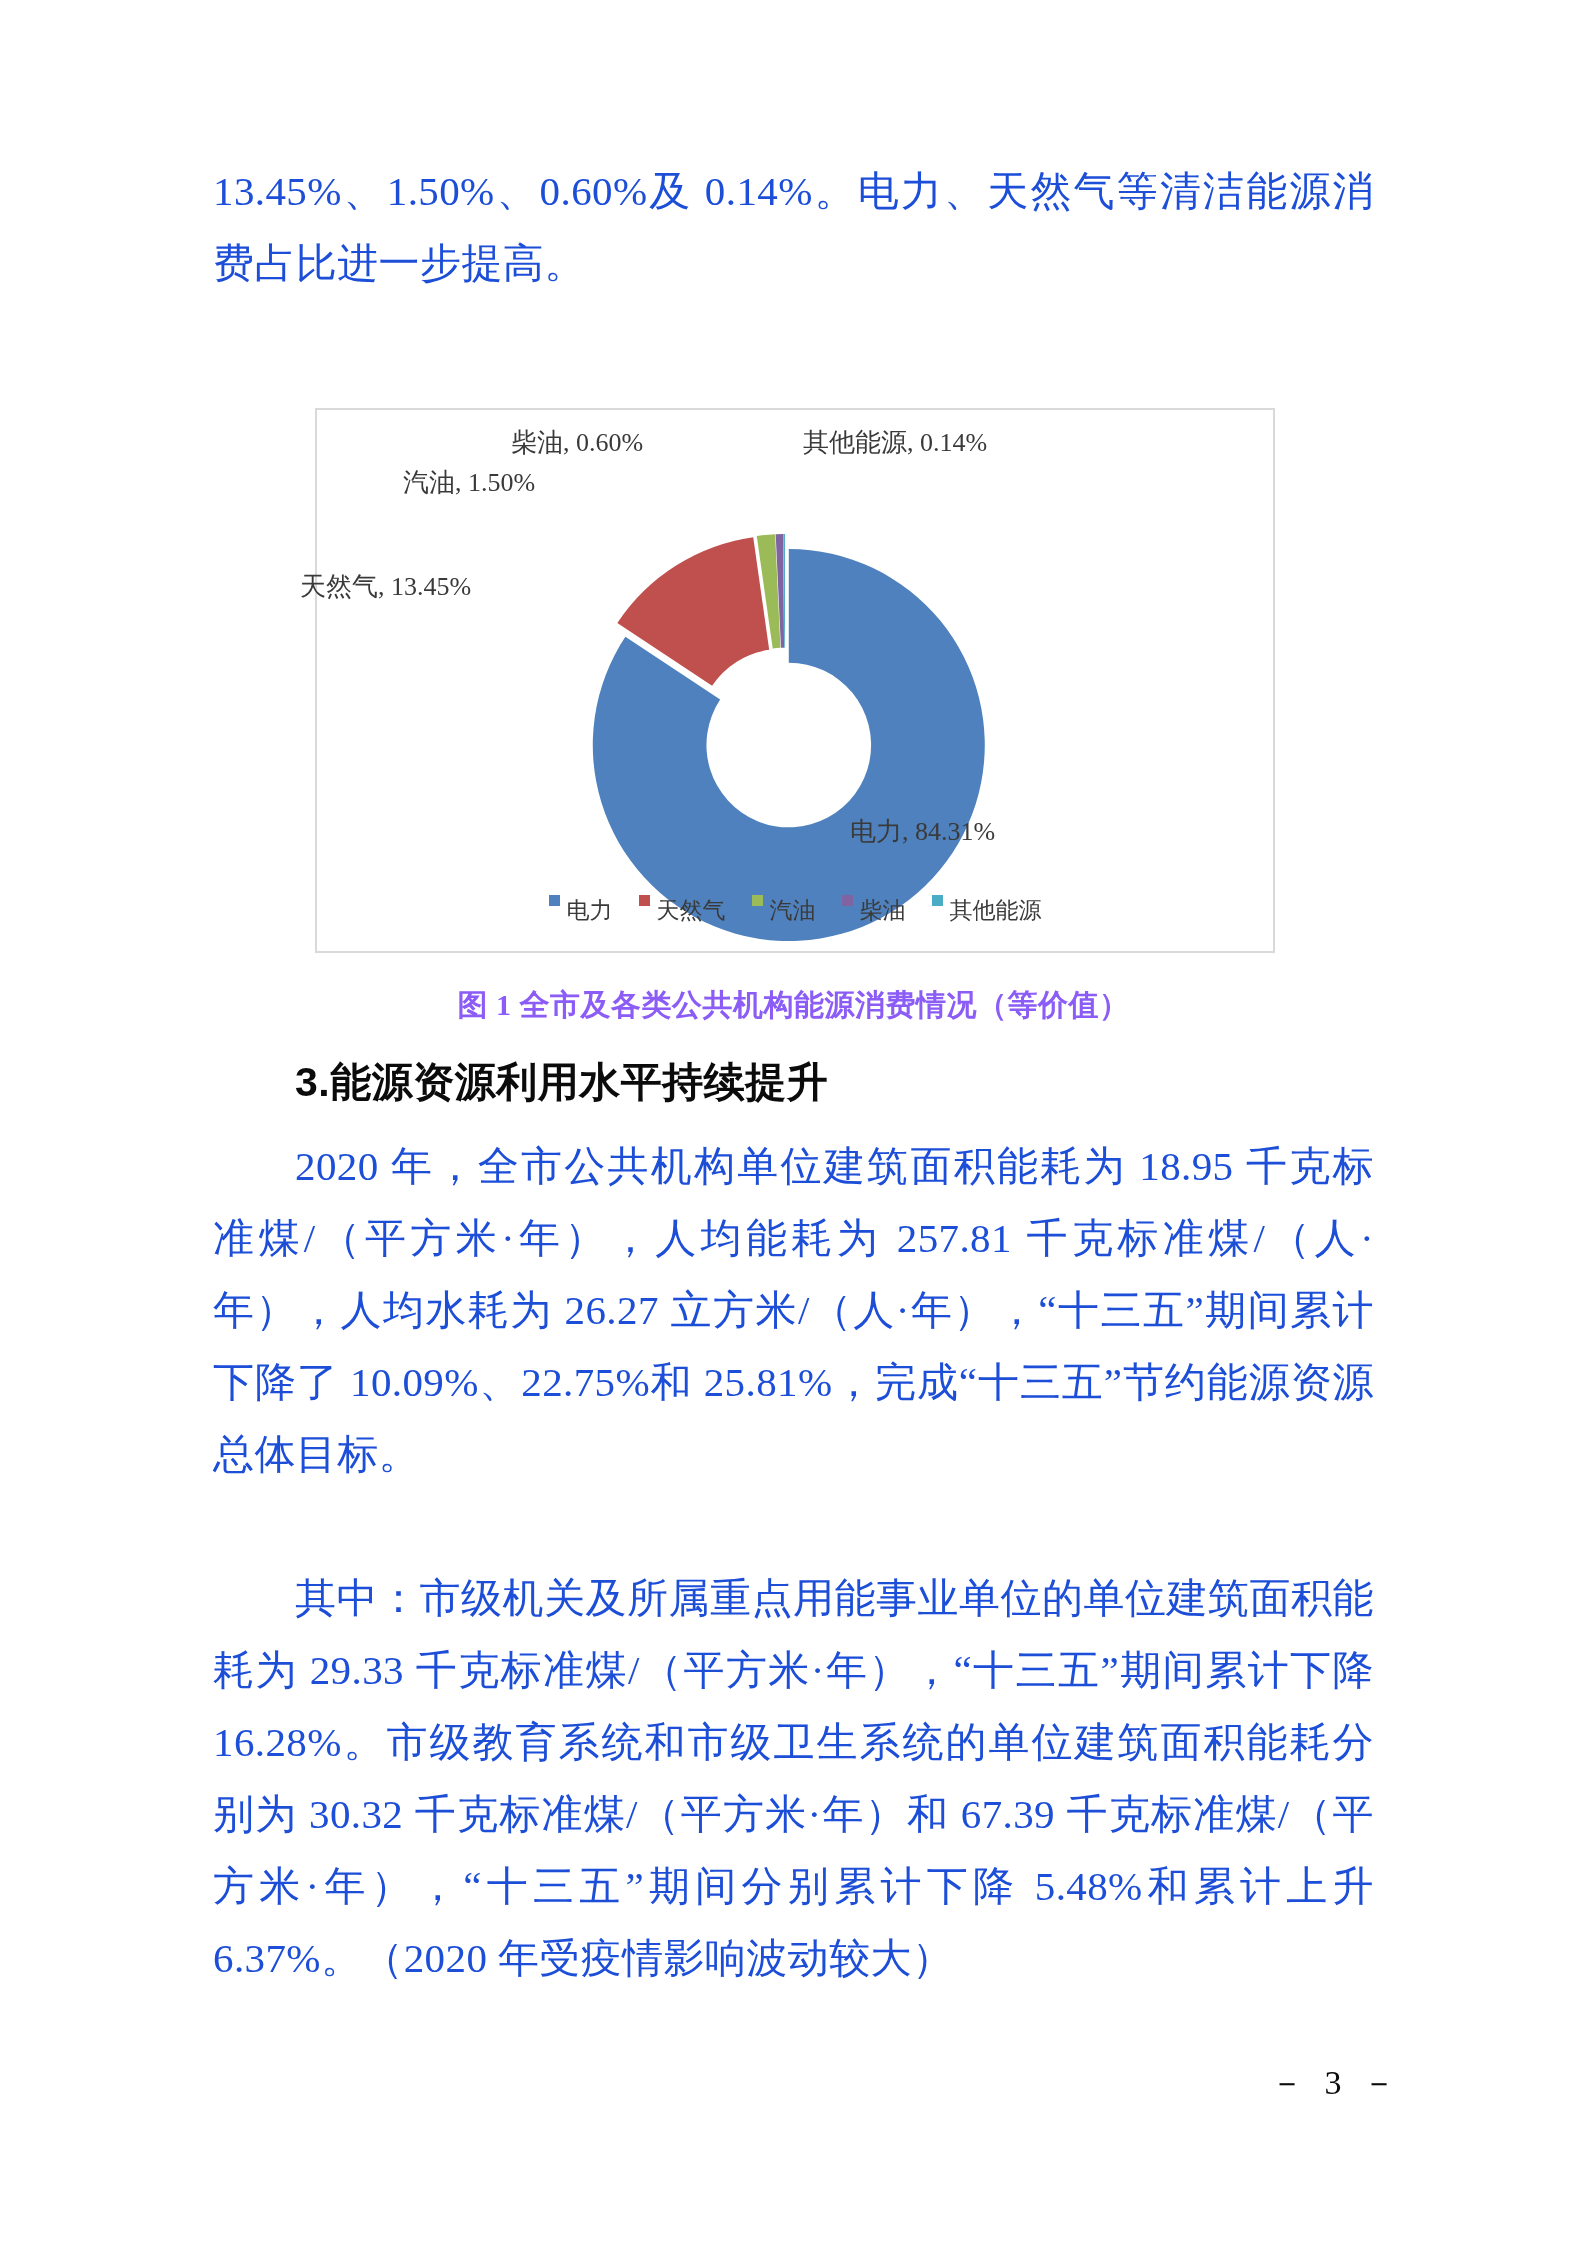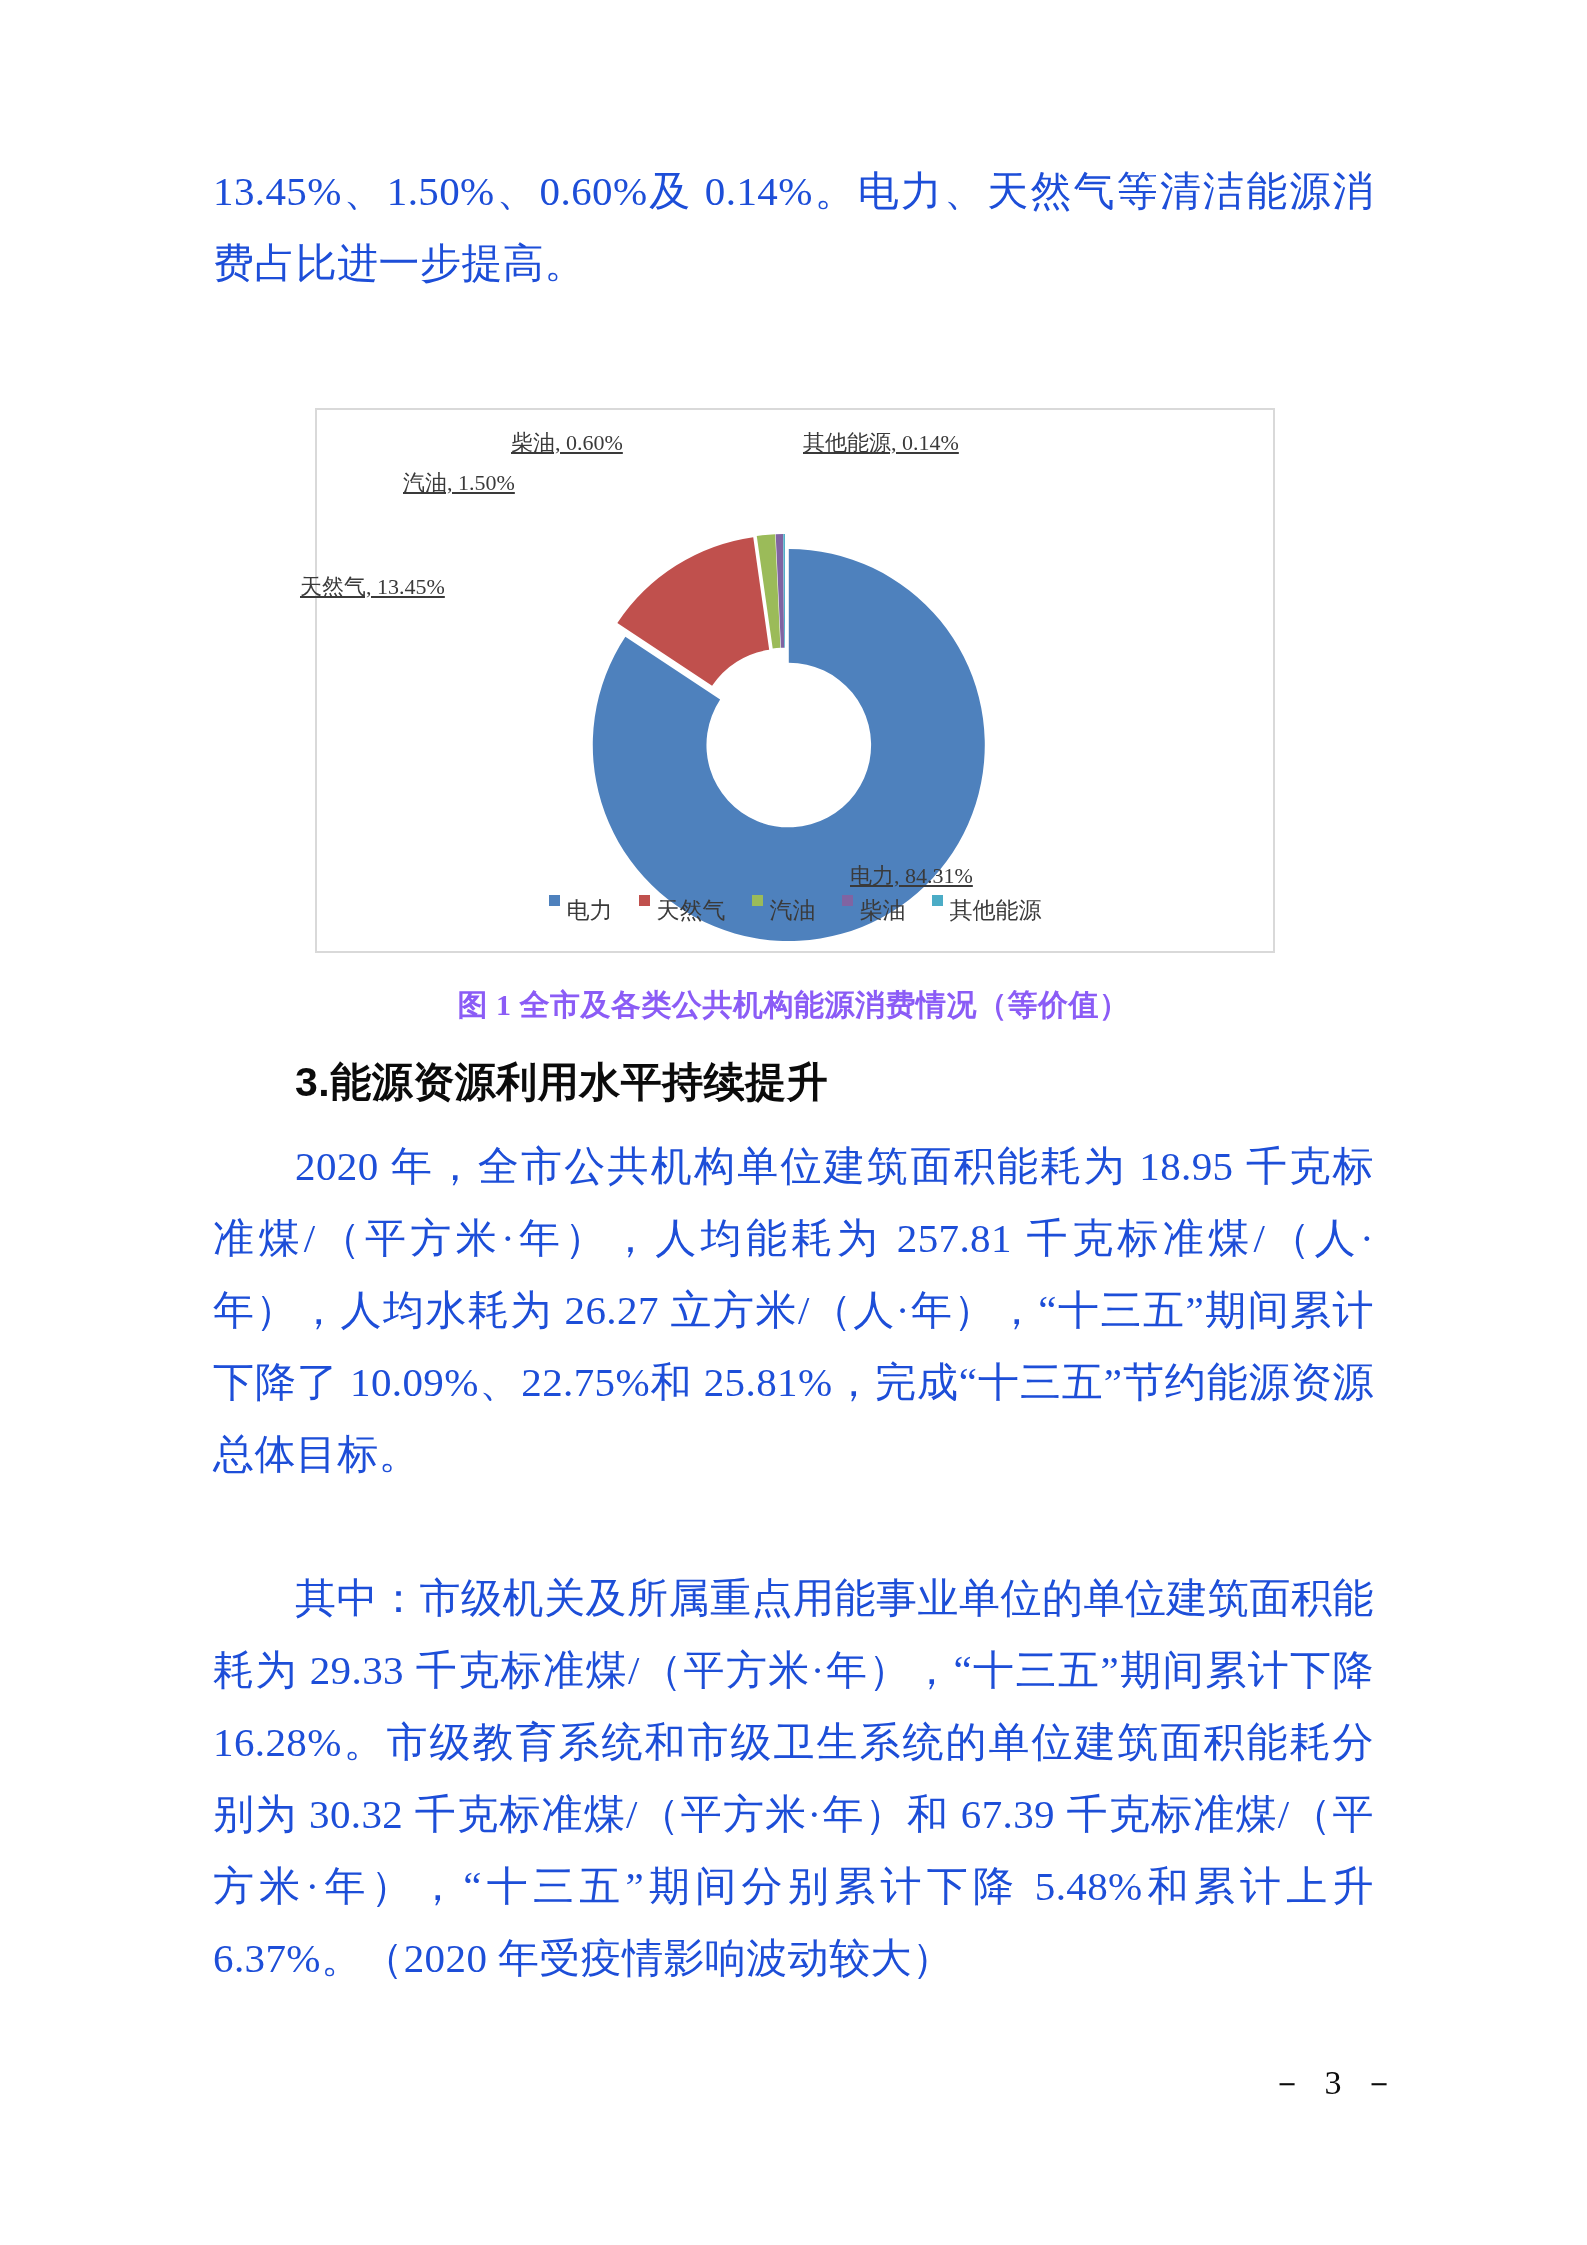--- a/index.html
+++ b/index.html
@@ -59,32 +59,31 @@
     box-sizing: border-box;
   }
   .chart-canvas {
     position: absolute;
     left: 0; top: 0;
     width: 100%;
     height: 100%;
   }
   .chart-label {
     position: absolute;
-    font-size: 22px;
+    font-size: 26px;
     line-height: 26px;
     color: #3a3a3a;
     white-space: nowrap;
     font-family: "Liberation Serif", "DejaVu Serif", serif;
-    text-decoration: underline;
   }
   .lbl-chaiyou   { left: 196px; top: 22px; }
   .lbl-qiyou     { left: 88px;  top: 62px; }
   .lbl-tianranqi { left: -15px; top: 166px; }
   .lbl-qita      { left: 488px; top: 22px; }
-  .lbl-dianli    { left: 535px; top: 411px; margin-top: 44px; }
+  .lbl-dianli    { left: 535px; top: 411px; }
 
   .legend {
     position: absolute;
     left: 0;
     right: 0;
     bottom: 27px;
     display: flex;
     justify-content: center;
     align-items: center;
     gap: 26px;

